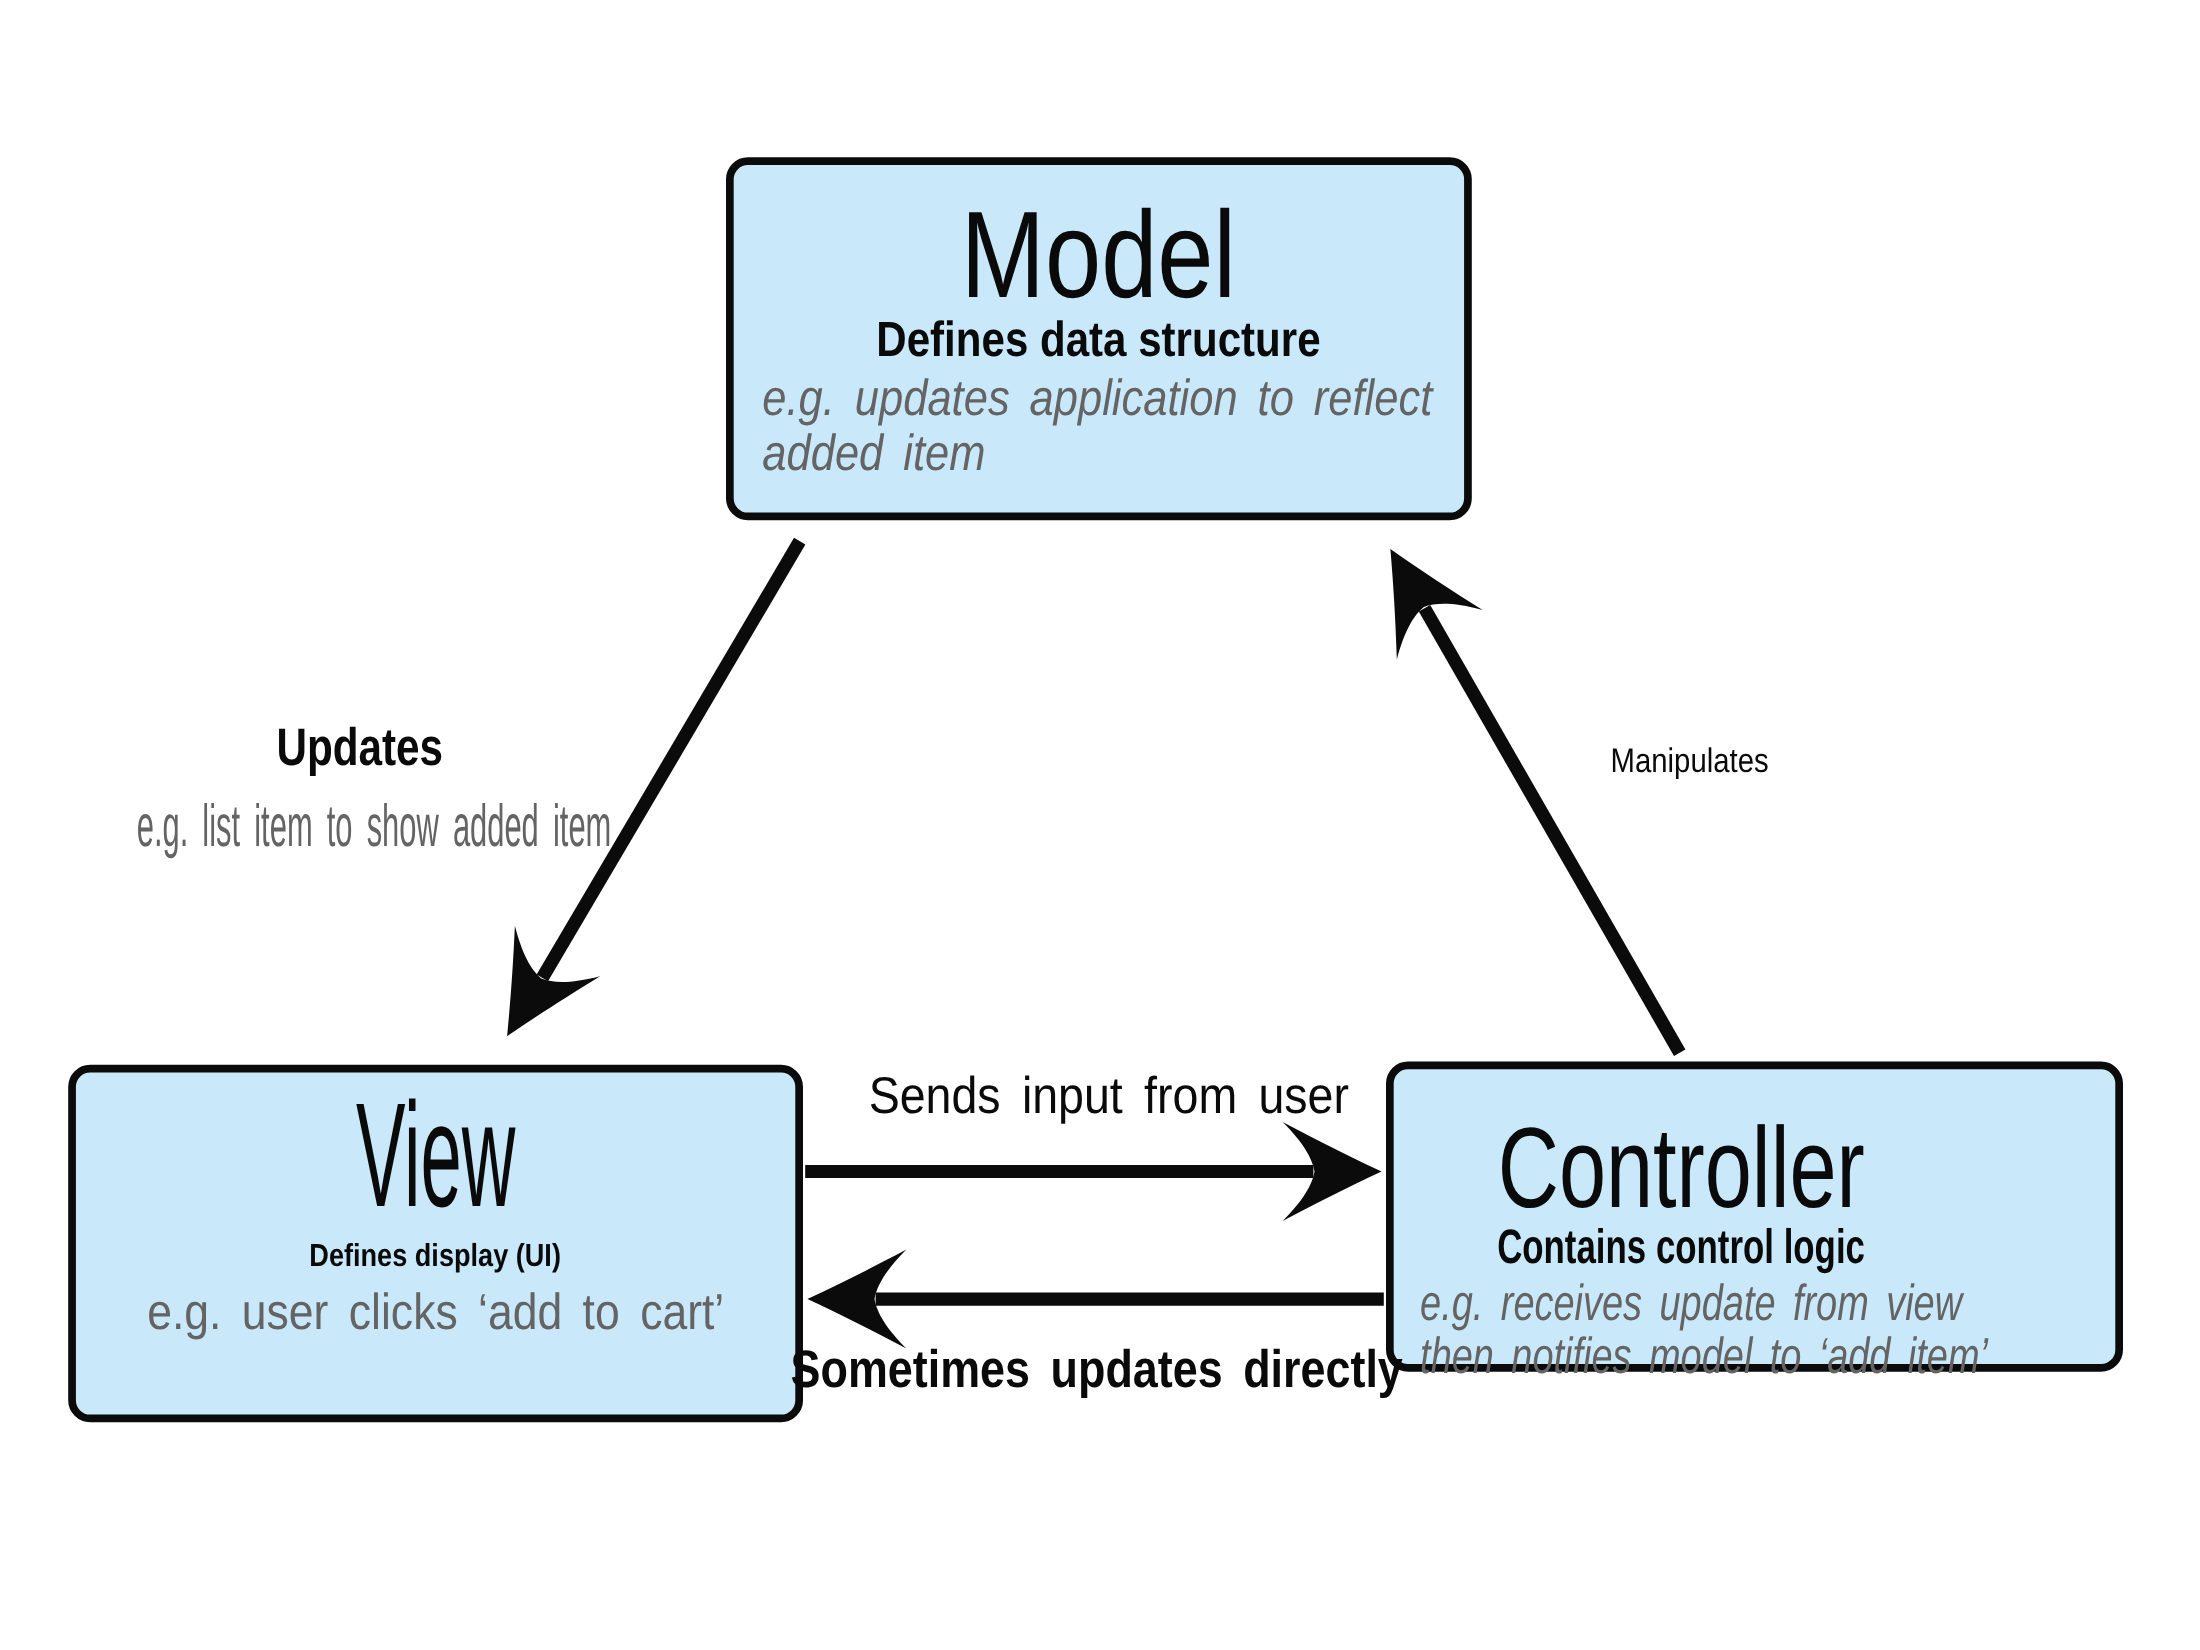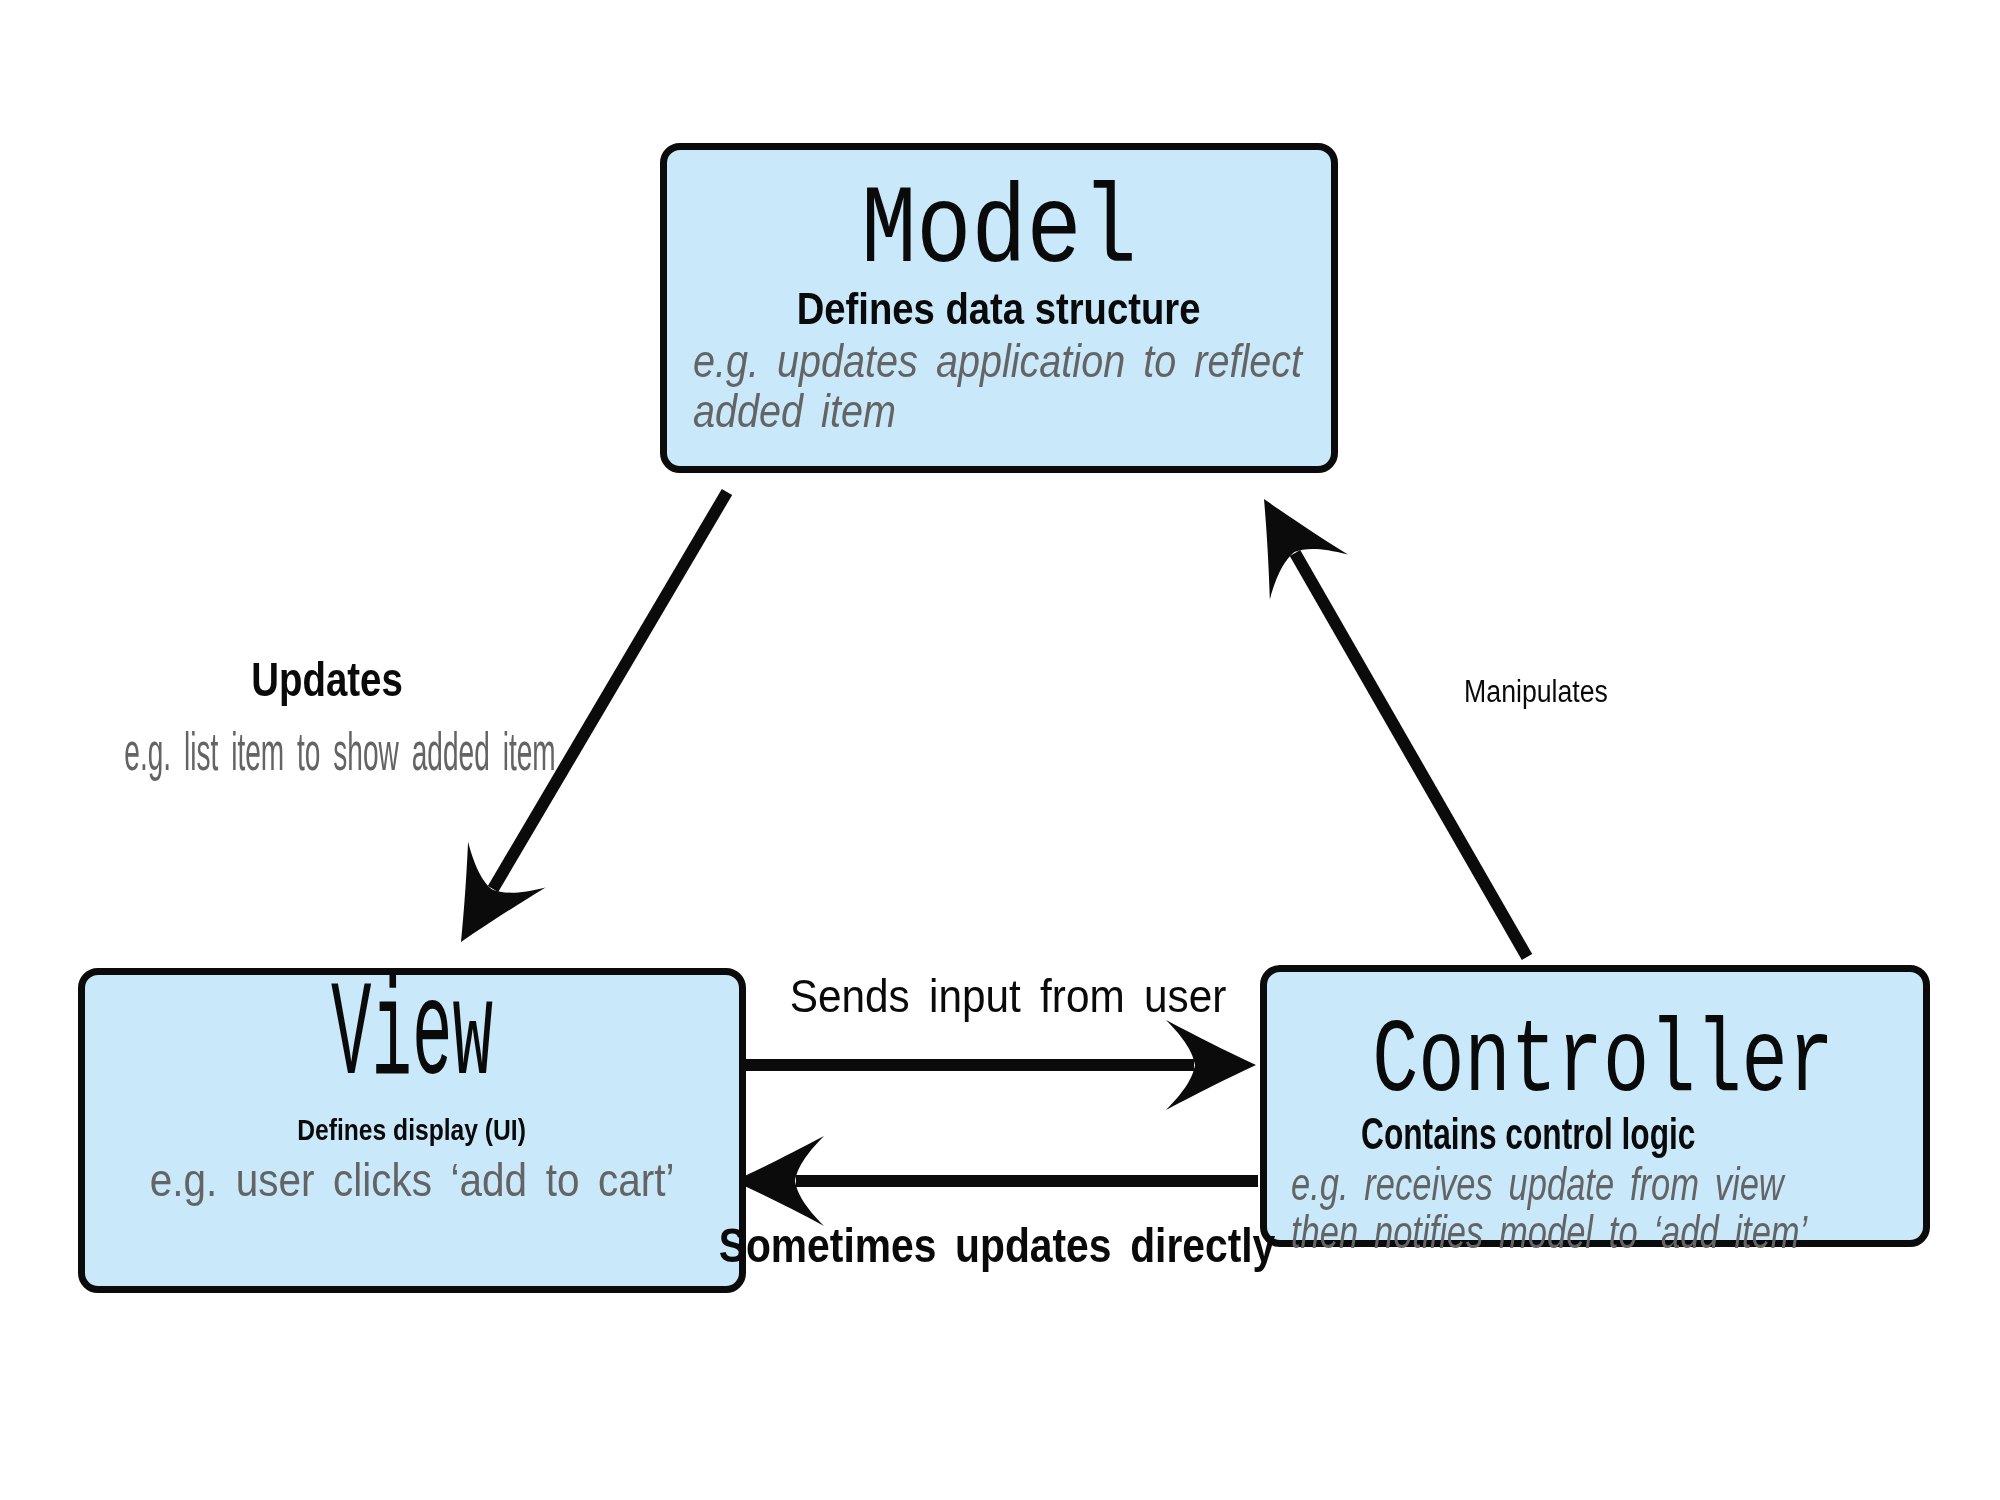--- a/index.html
+++ b/index.html
@@ -13,21 +13,21 @@
   }
   .stage{position:absolute;inset:0;}
   svg.arrows{position:absolute;left:0;top:0;width:2000px;height:1500px;}
   .arrow-line{stroke:var(--arrow);stroke-width:12;fill:none;}
   .arrow-head{fill:var(--arrow);}
 
   .node{
     position:absolute;box-sizing:border-box;background:var(--node-fill);
     border:7px solid var(--node-border);border-radius:20px;text-align:center;
   }
-  .node-title{font-family:Liberation Mono, monospace;color:var(--text-black);font-weight:400;}
+  .node-title{font-family:Liberation Sans, sans-serif;color:var(--text-black);font-weight:400;}
   .node-subtitle{color:var(--text-black);font-weight:700;}
   .node-example{color:var(--text-gray);font-weight:400;word-spacing:0.18em;}
   .node-example.left{text-align:left;font-style:italic;}
 
   
   .sq{display:inline-block;white-space:nowrap;transform-origin:50% 50%;}
   .ol{transform-origin:0 50%;}
   .sx50{transform:scaleX(.50);} .sx56{transform:scaleX(.52);}
   .sx72{transform:scaleX(.72);} .sx74{transform:scaleX(.74);}
   .sx75{transform:scaleX(.75);} .sx80{transform:scaleX(.80);}
@@ -35,21 +35,21 @@
   .sx86{transform:scaleX(.86);} .sx88{transform:scaleX(.88);}
   .sx90{transform:scaleX(.90);}
 
   
   .model{left:660px;top:143px;width:678px;height:330px;padding:30px 26px 0 26px;}
   .model .node-title{font-size:112px;line-height:104px;}
   .model .node-subtitle{font-size:45px;line-height:50px;text-decoration:underline;}
   .model .node-example{font-size:46px;line-height:50px;margin-top:2px;}
 
   
-  .view{left:62px;top:968px;width:668px;height:325px;padding:4px 20px 0 20px;margin-left:16px;}
+  .view{left:62px;top:968px;width:668px;height:325px;padding:16px 20px 0 20px;}
   .view .node-title{font-size:135px;line-height:118px;}
   .view .node-subtitle{font-size:29px;line-height:50px;margin-top:8px;}
   .view .node-example{font-size:46px;line-height:50px;}
 
   
   .controller{left:1260px;top:965px;width:670px;height:282px;padding:42px 158px 0 24px;}
   .controller .node-title{font-size:104px;line-height:96px;}
   .controller .node-subtitle{font-size:44px;line-height:48px;}
   .controller .node-example{font-size:46px;line-height:48px;margin-top:2px;}
 

